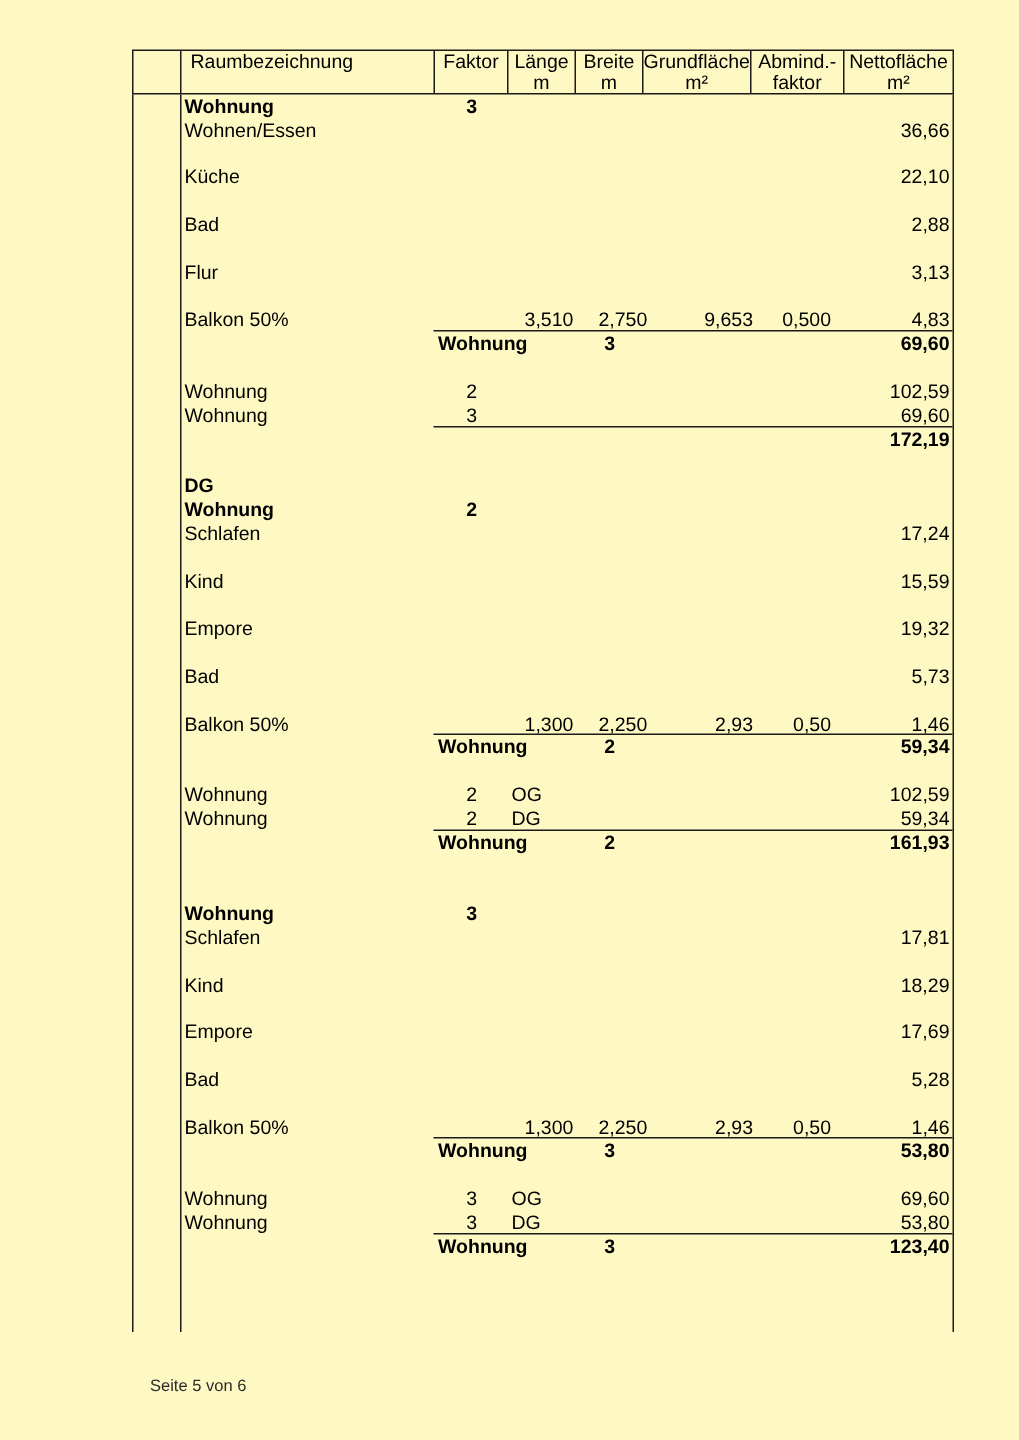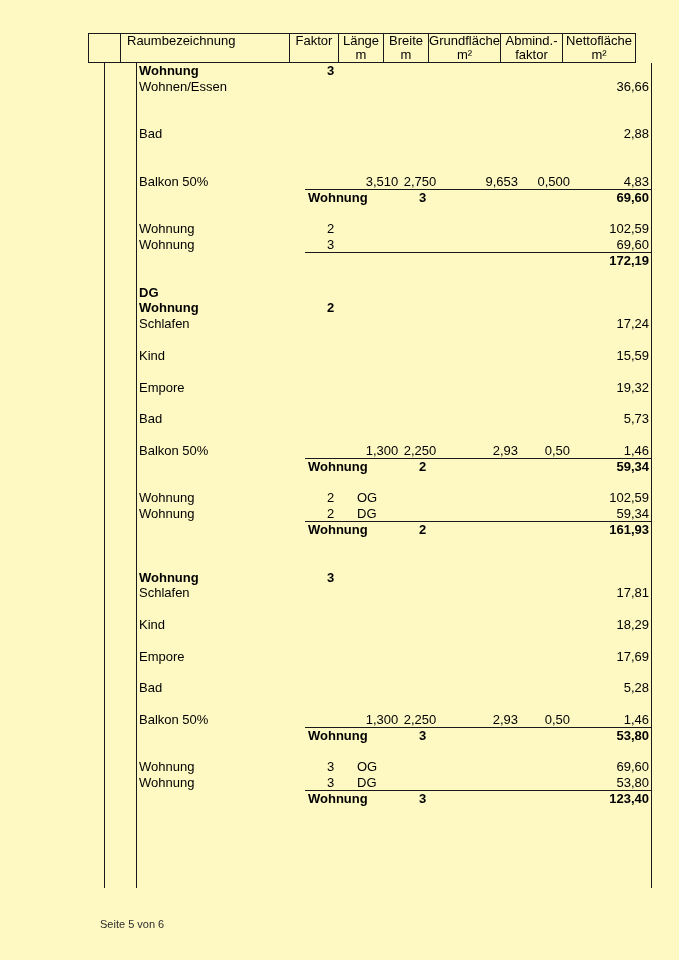--- a/index.html
+++ b/index.html
@@ -33,40 +33,39 @@
     white-space:nowrap;
   }
   .th:last-child{border-right:none;}
   .th.left{text-align:left;padding-left:6px;}
   .th .unit{display:block;line-height:14px;}
   .tbody{
     position:absolute;left:0;top:30px;width:548px;height:825px;
     box-sizing:border-box;
     border-left:1px solid #1a1a1a;
     border-right:1px solid #1a1a1a;
-    margin-left:16px;
   }
   .tbody::before{ 
     content:"";position:absolute;left:31px;top:0;bottom:0;width:1px;background:#1a1a1a;
   }
   
   .row{position:relative;height:15.83px;}
   .row.rule-top::before{
     content:"";position:absolute;left:200px;right:0;top:-1px;height:1px;background:#1a1a1a;
   }
   .cell{
     position:absolute;top:0;height:15.83px;line-height:16px;
     white-space:nowrap;
   }
   .b{font-weight:bold;}
   .c-raum    {left:34px;}
   .c-faktor  {left:201px;width:49px;text-align:center;}
   .c-floor   {left:252px;}
   .c-laenge  {left:256px;width:42px;text-align:center;}
-  .c-breite  {left:293px;width:44px;text-align:center;}
+  .c-breite  {left:310px;width:44px;text-align:left;}
   .c-grund   {left:351px;width:62px;text-align:right;}
   .c-abmind  {left:412px;width:53px;text-align:right;}
   .c-netto   {left:474px;width:70px;text-align:right;}
   .c-sumlabel{left:203px;}
   .c-sumcount{left:295px;width:45px;text-align:center;}
   
   .footer{
     position:absolute;left:100px;top:917px;width:548px;
     text-align:left;font-size:11px;color:#2b2b2b;line-height:14px;
   }
@@ -92,26 +91,34 @@
     <div class="tbody">
         <div class="row">
           <span class="cell c-raum b">Wohnung</span>
           <span class="cell c-faktor b">3</span>
         </div>
         <div class="row">
           <span class="cell c-raum">Wohnen/Essen</span>
           <span class="cell c-netto">36,66</span>
         </div>
         <div class="row"></div>
+        <div class="row">
+          <span class="cell c-raum">Küche</span>
+          <span class="cell c-netto">22,10</span>
+        </div>
         <div class="row"></div>
         <div class="row">
           <span class="cell c-raum">Bad</span>
           <span class="cell c-netto">2,88</span>
         </div>
         <div class="row"></div>
+        <div class="row">
+          <span class="cell c-raum">Flur</span>
+          <span class="cell c-netto">3,13</span>
+        </div>
         <div class="row"></div>
         <div class="row">
           <span class="cell c-raum">Balkon 50%</span>
           <span class="cell c-laenge">3,510</span>
           <span class="cell c-breite">2,750</span>
           <span class="cell c-grund">9,653</span>
           <span class="cell c-abmind">0,500</span>
           <span class="cell c-netto">4,83</span>
         </div>
         <div class="row rule-top">

